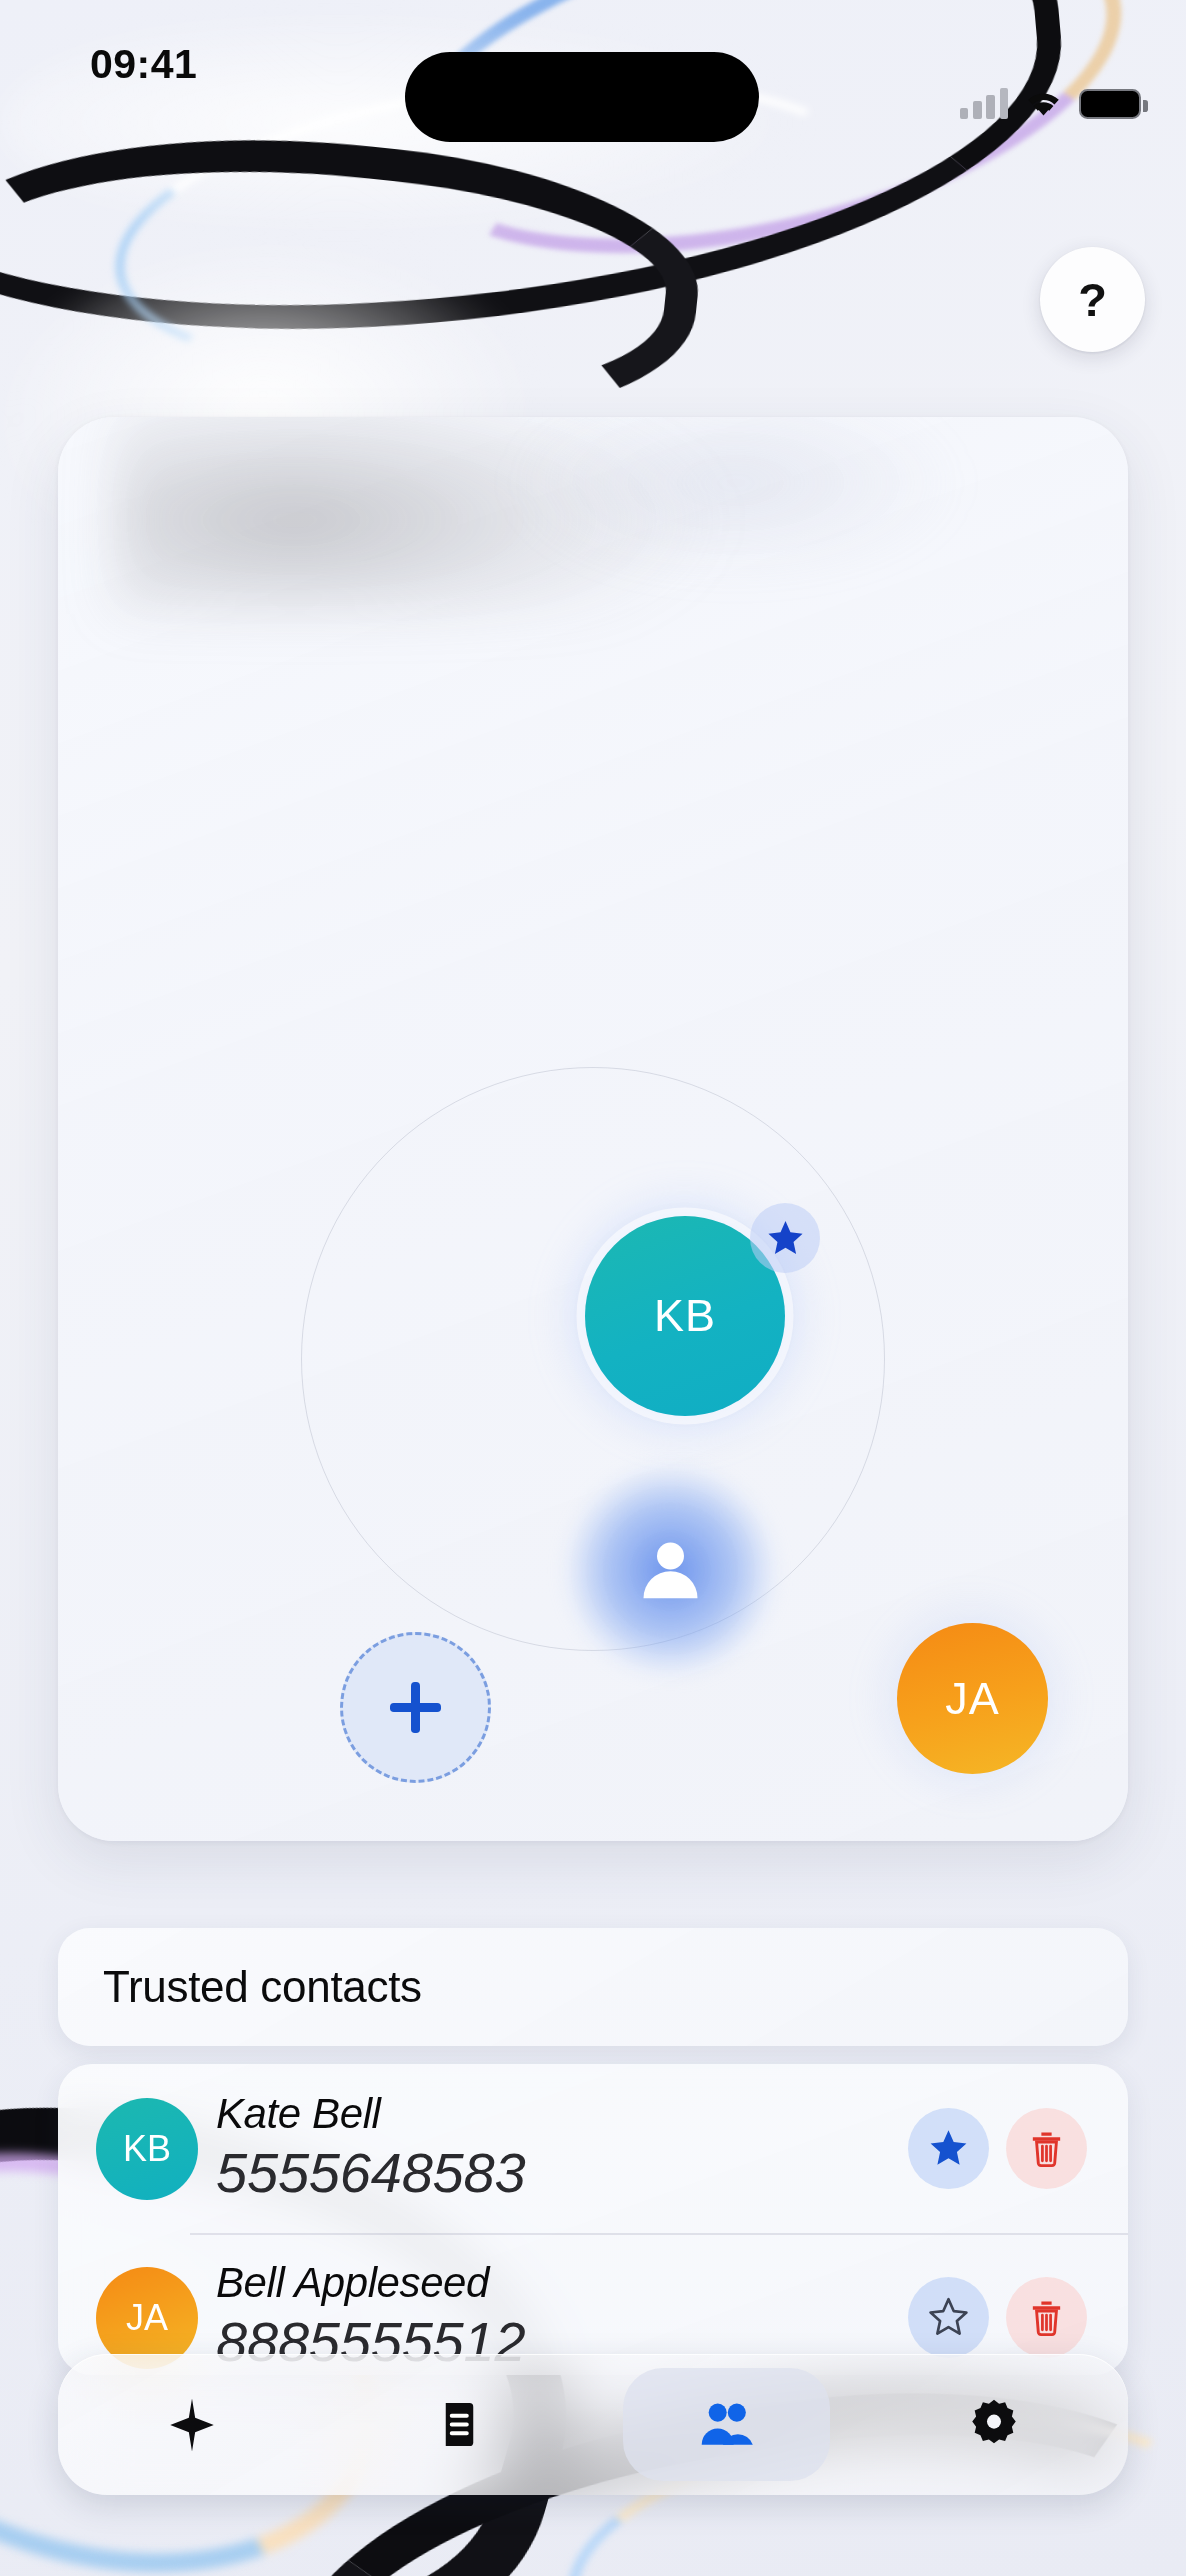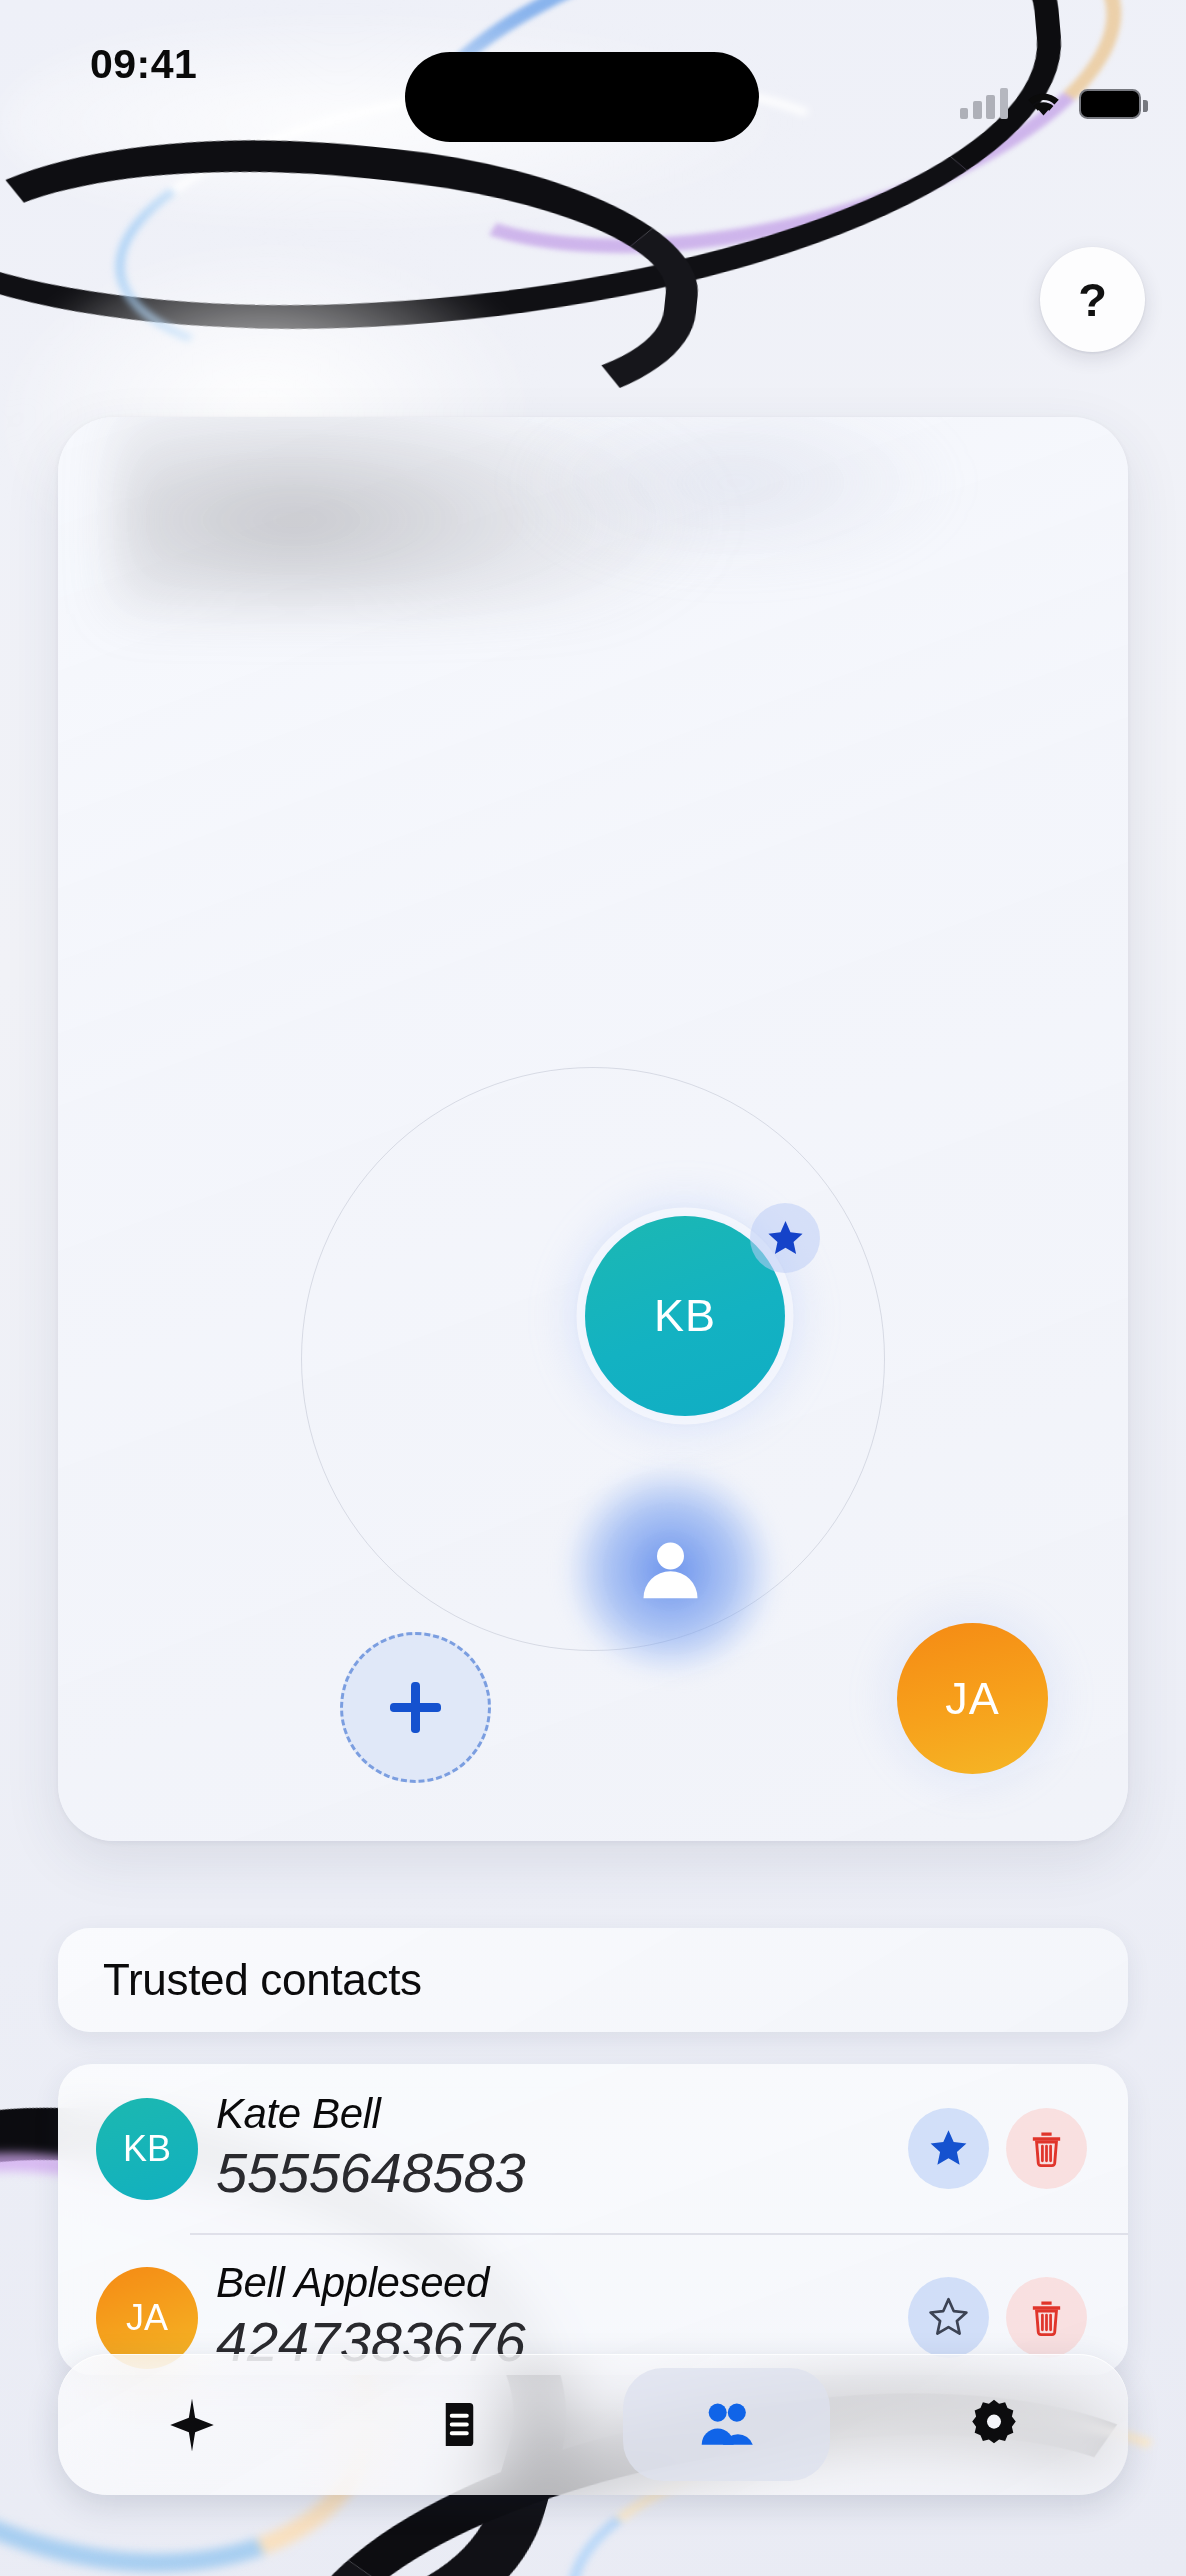--- a/index.html
+++ b/index.html
@@ -299,21 +299,21 @@
     border: 3.8px dashed #7b9ee0;
   }
   .plus-v, .plus-h { position: absolute; background: #1552cf; border-radius: 3.8px; }
   .plus-v { width: 8.5px; height: 51px; }
   .plus-h { width: 51px; height: 8.5px; }
 
   
   .section-header-card {
     position: absolute;
     left: 58px; top: 1928px;
-    width: 1070px; height: 104px;
+    width: 1070px; height: 118px;
     border-radius: 32px;
     background: linear-gradient(150deg, rgba(249,250,253,0.96), rgba(243,245,250,0.98));
     backdrop-filter: blur(19px);
     box-shadow: 0 7.5px 24.5px rgba(45,55,90,0.09);
     display: flex; align-items: center;
     z-index: 25;
   }
   .section-header-card .title {
     margin-left: 45px;
     font-size: 44px;
@@ -511,21 +511,21 @@
       </div>
     </div>
   </div>
 
   <div class="contact-row">
     <div class="avatar ja">
       <span>JA</span>
     </div>
     <div class="contact-text">
       <div class="contact-name">Bell Appleseed</div>
-      <div class="contact-phone">4247383676</div>
+      <div class="contact-phone">8885555512</div>
     </div>
     <div class="row-actions">
       <div class="action-btn fav">
         <svg width="43" height="43" viewBox="0 0 24 24">
           <path d="M12 1.8 14.9 8.4 22 9.2 16.7 14 18.2 21 12 17.4 5.8 21 7.3 14 2 9.2 9.1 8.4Z" fill="none" stroke="#3c4354" stroke-width="1.5" stroke-linejoin="round"></path>
         </svg>
       </div>
       <div class="action-btn del">
         <svg width="41" height="41" viewBox="0 0 24 24">
           <path d="M9 2.6h6v2h-6z" fill="#e0352b"></path>

